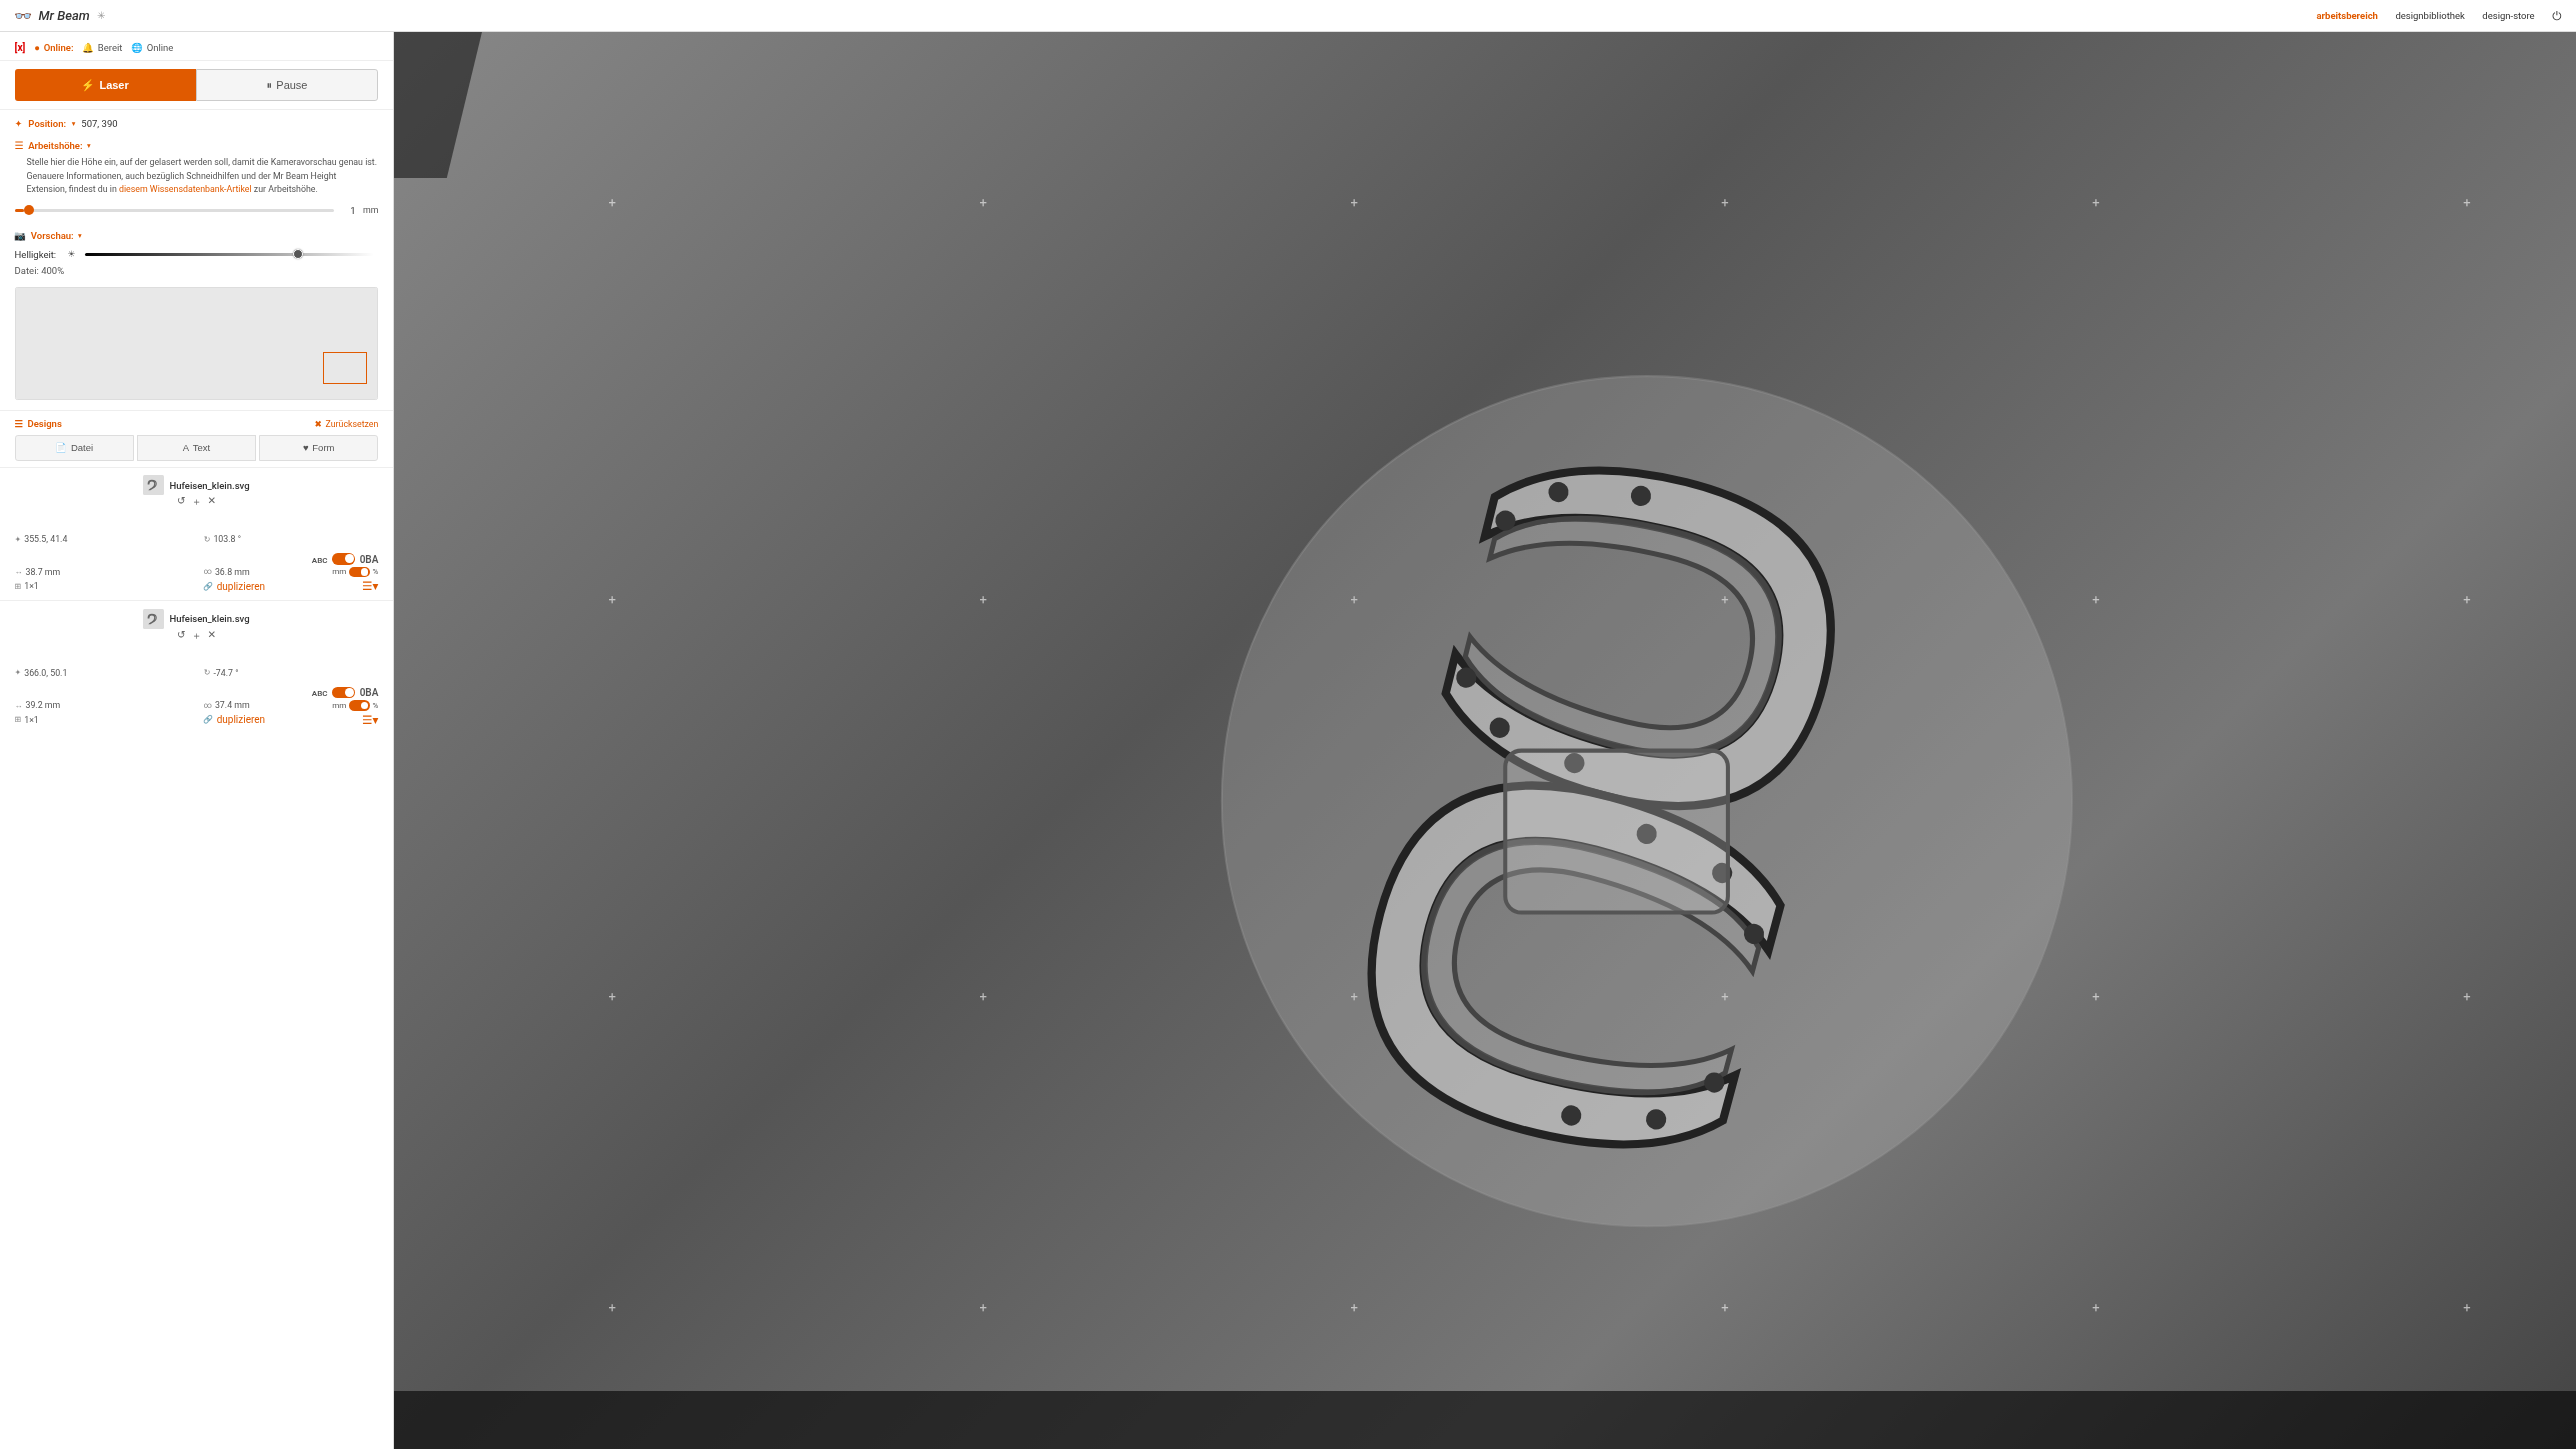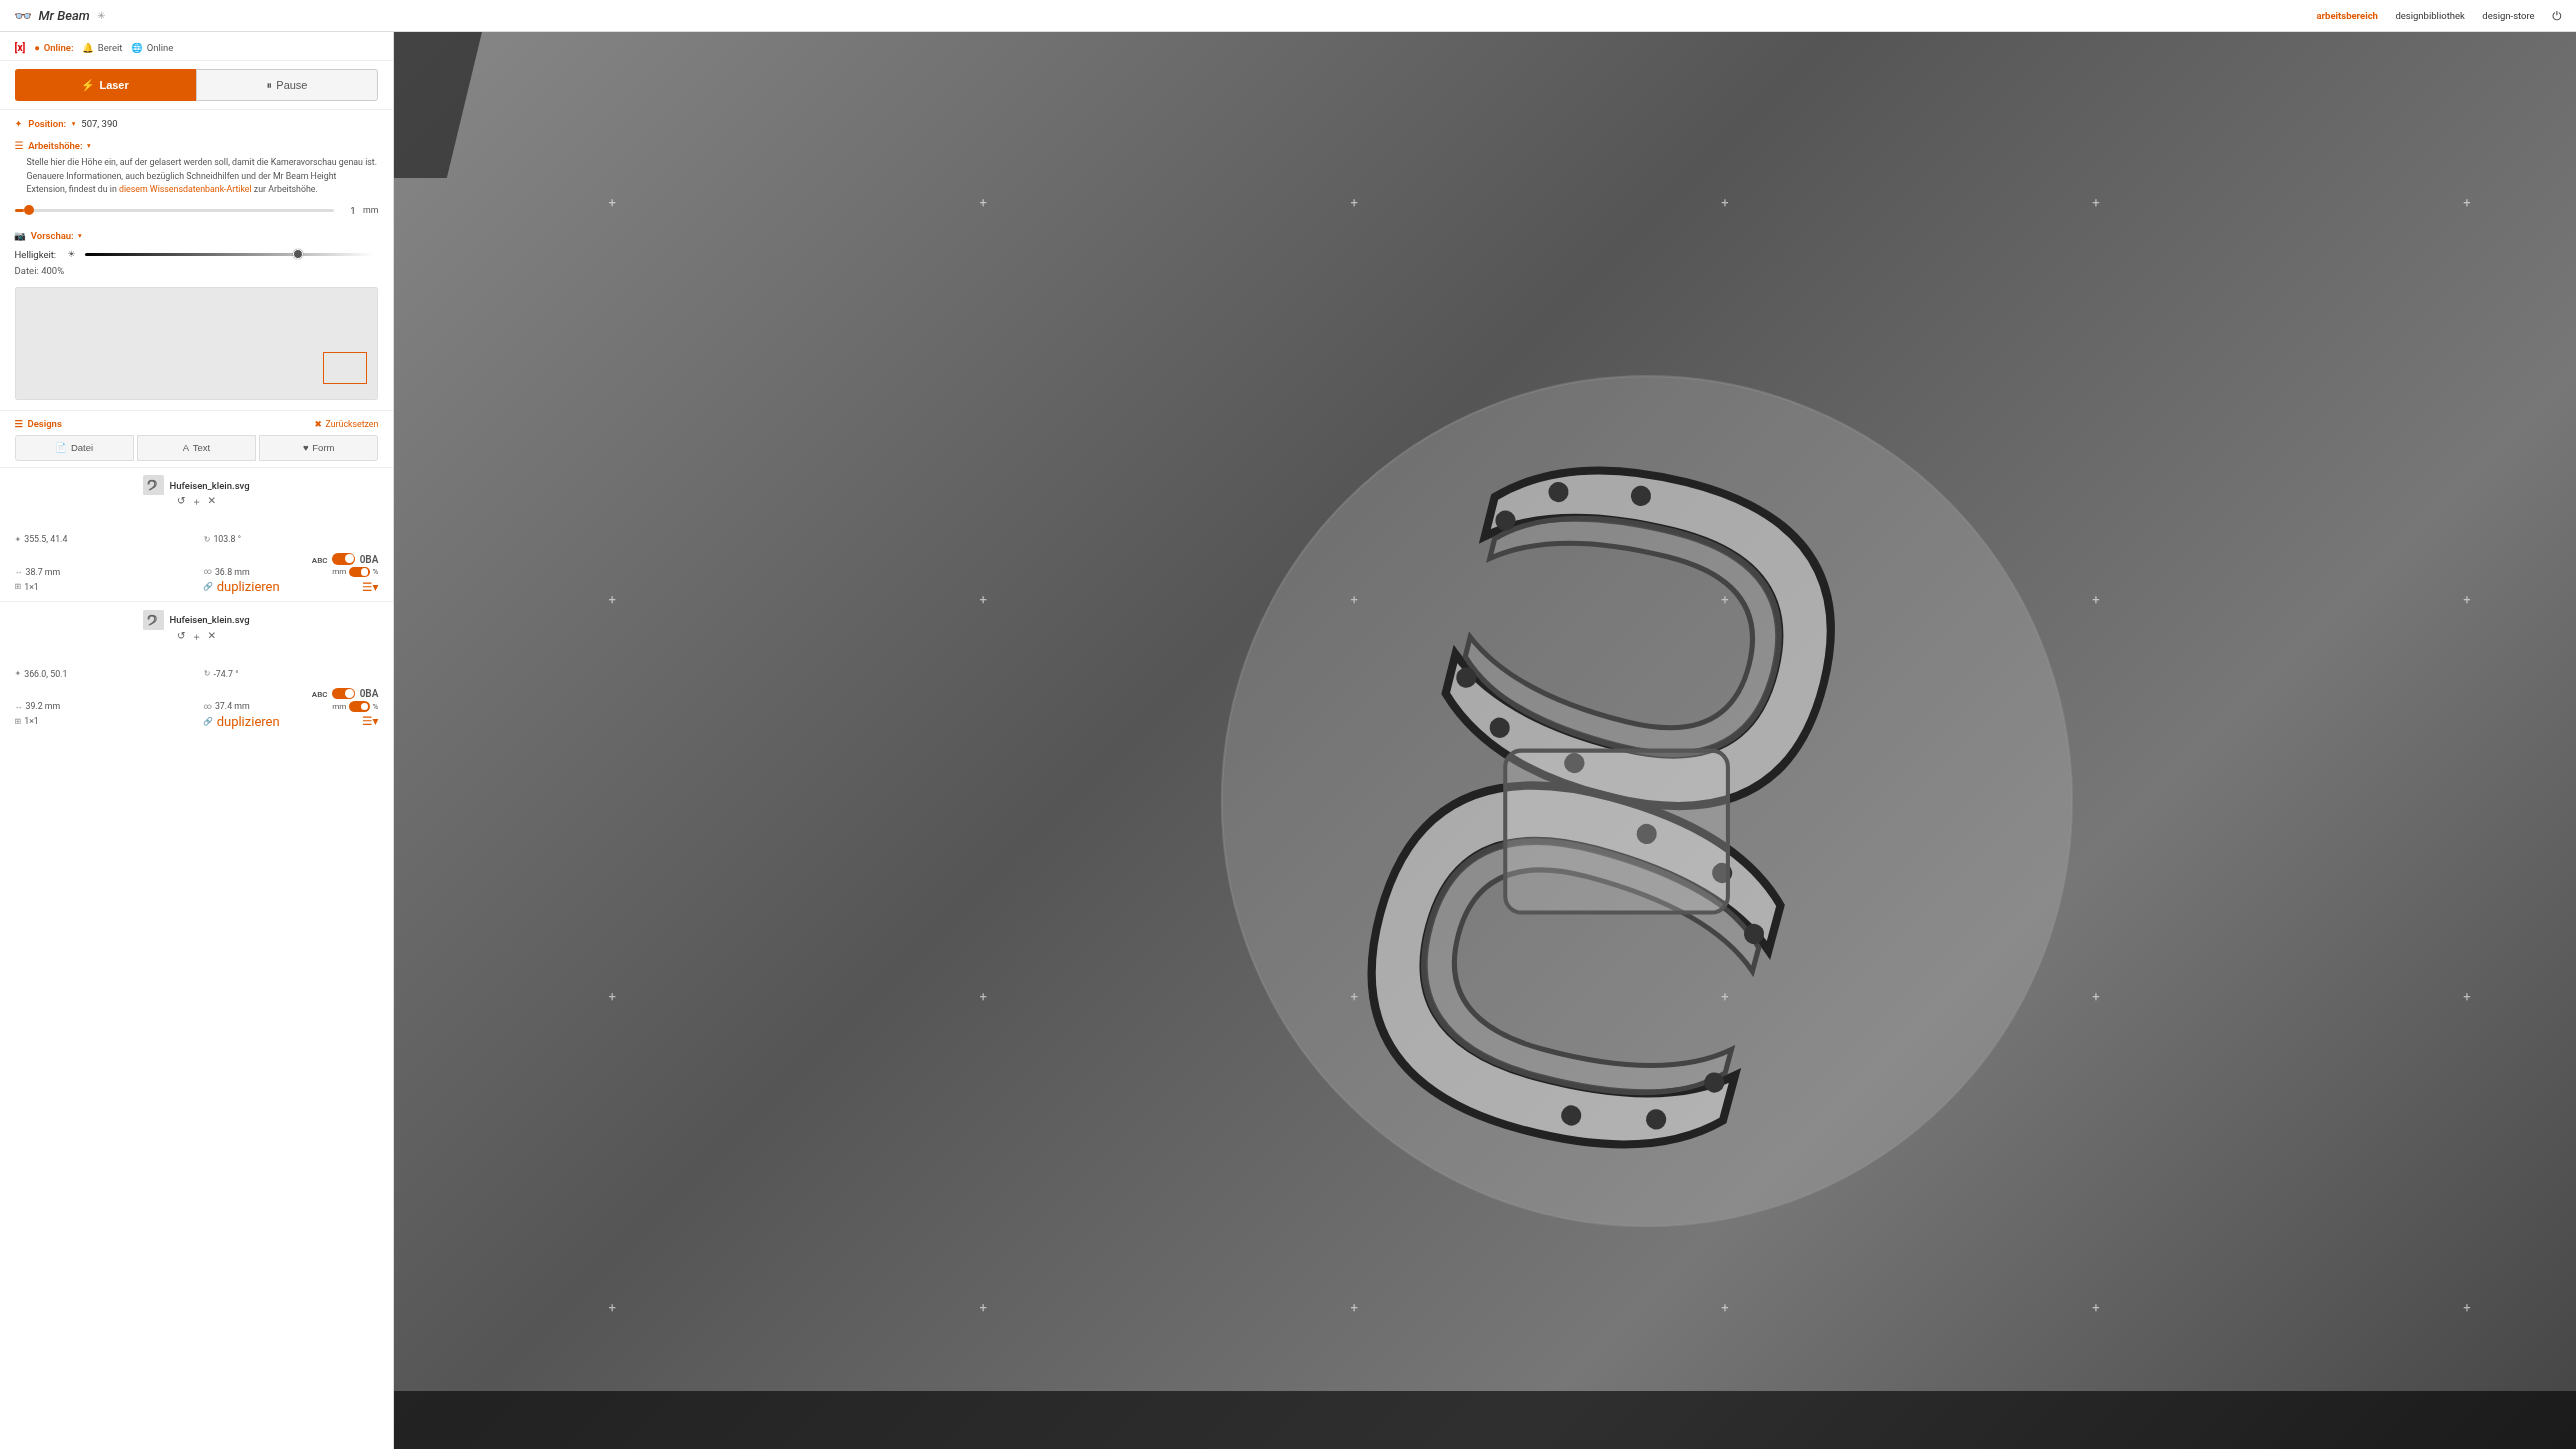--- a/index.html
+++ b/index.html
@@ -424,21 +424,21 @@
     }
     .unit-select {
       font-size: 8px;
       color: #555;
       background: none;
       border: none;
       cursor: pointer;
     }
     .dupliziern-link {
       color: #e05a00;
-      font-size: 13px;
+      font-size: 10px;
       cursor: pointer;
       text-decoration: none;
     }
     .menu-icon {
       color: #e05a00;
       cursor: pointer;
       font-size: 11.7px;
     }
     
     .right-panel {

